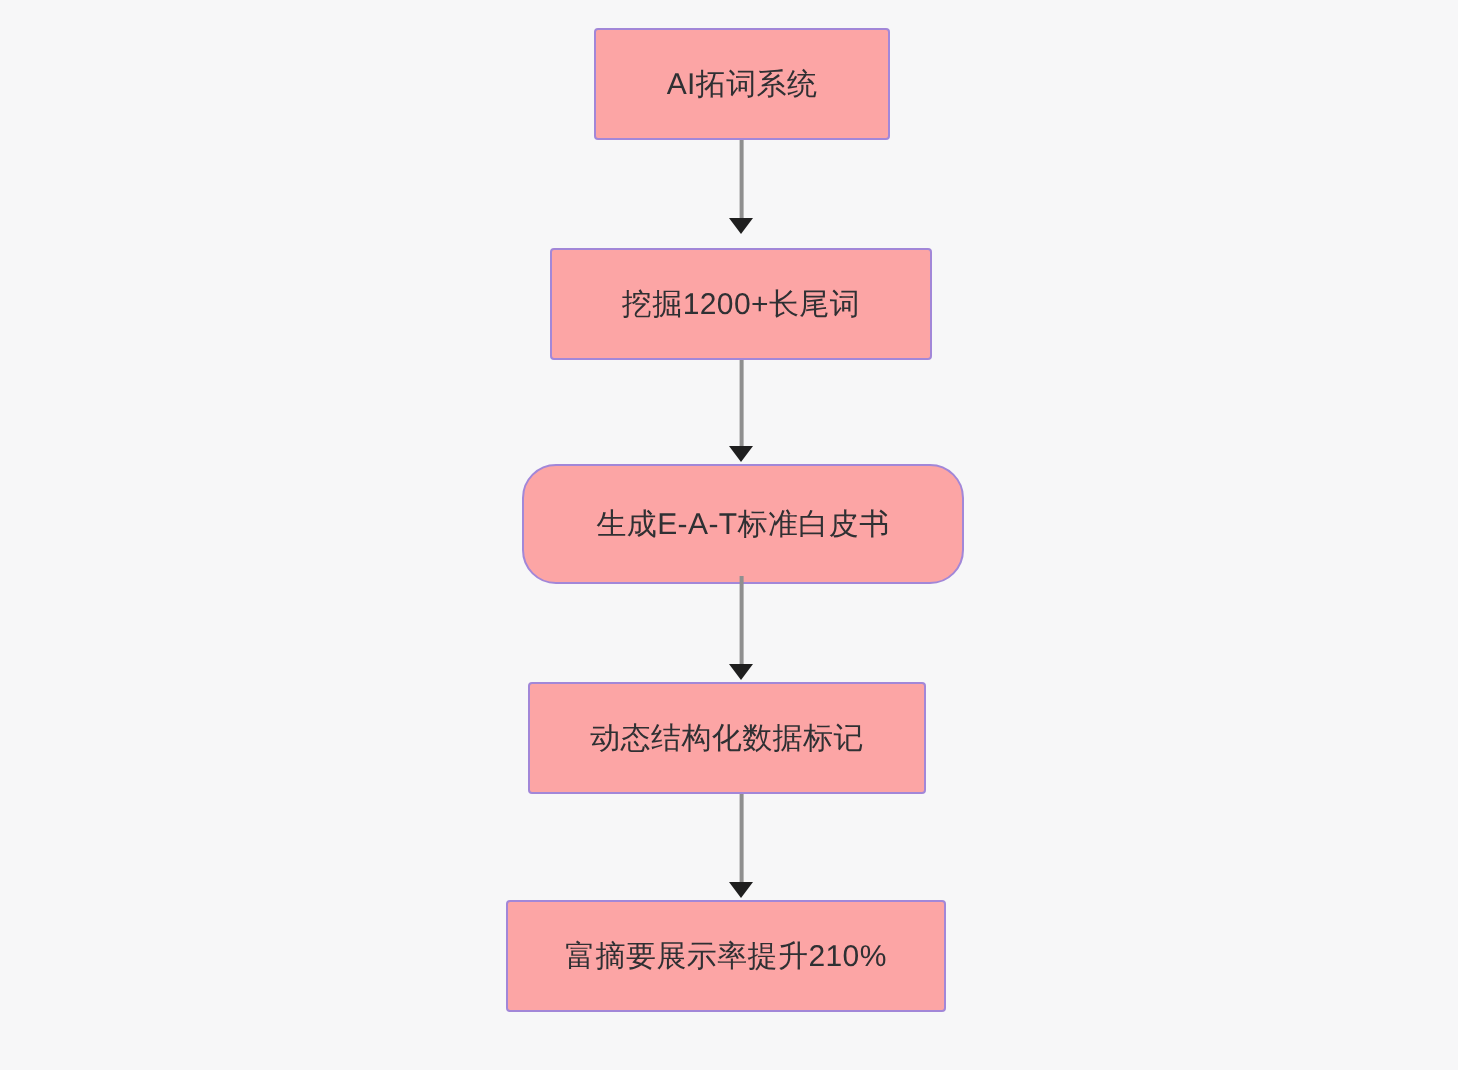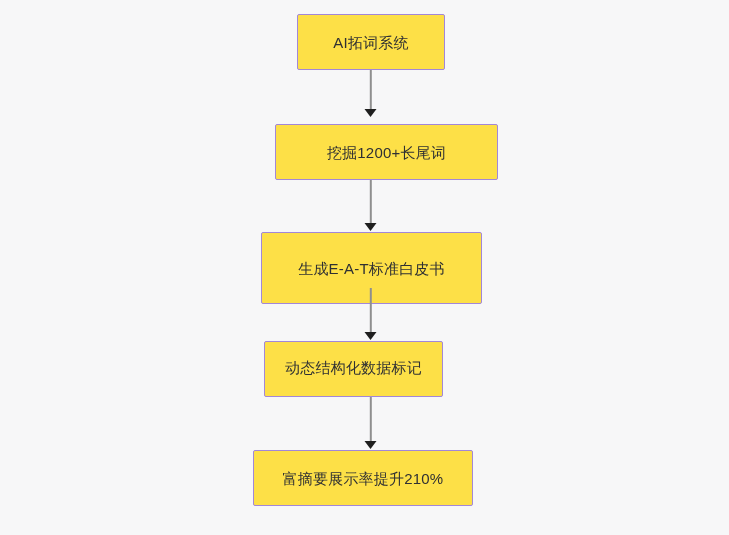--- a/index.html
+++ b/index.html
@@ -14,21 +14,21 @@
     overflow: hidden;
   }
   #flow-canvas {
     position: relative;
     width: 729px;
     height: 535px;
   }
   .node {
     position: absolute;
     box-sizing: border-box;
-    background: #fde047;
+    background: #fca5a5;
     border: 1.6px solid #a287d8;
     border-radius: 2px;
     display: flex;
     align-items: center;
     justify-content: center;
     color: #2f3033;
     font-size: 15px;
     line-height: 1;
     letter-spacing: 0.2px;
     white-space: nowrap;
@@ -66,39 +66,39 @@
 
   <div class="node" style="left:297px; top:14px; width:148px; height:56px;">
     <span class="node-label">AI拓词系统</span>
   </div>
 
   <div class="edge" style="left:371px; top:70px; height:48px;">
     <div class="edge-line" style="height:40px;"></div>
     <div class="edge-arrow" style="top:39px;"></div>
   </div>
 
-  <div class="node" style="left:275px; top:124px; width:223px; height:56px;">
+  <div class="node" style="left:275px; top:124px; width:191px; height:56px;">
     <span class="node-label">挖掘1200+长尾词</span>
   </div>
 
   <div class="edge" style="left:371px; top:180px; height:52px;">
     <div class="edge-line" style="height:44px;"></div>
     <div class="edge-arrow" style="top:43px;"></div>
   </div>
 
-  <div class="node" style="left:261px; top:232px; width:221px; height:72px;">
+  <div class="node" style="left:261px; top:232px; width:221px; height:60px;border-radius:17px;">
     <span class="node-label">生成E-A-T标准白皮书</span>
   </div>
 
   <div class="edge" style="left:371px; top:288px; height:53px;">
     <div class="edge-line" style="height:45px;"></div>
     <div class="edge-arrow" style="top:44px;"></div>
   </div>
 
-  <div class="node" style="left:264px; top:341px; width:179px; height:56px;font-family:Liberation Mono, monospace;">
+  <div class="node" style="left:264px; top:341px; width:199px; height:56px;">
     <span class="node-label">动态结构化数据标记</span>
   </div>
 
   <div class="edge" style="left:371px; top:397px; height:53px;">
     <div class="edge-line" style="height:45px;"></div>
     <div class="edge-arrow" style="top:44px;"></div>
   </div>
 
   <div class="node" style="left:253px; top:450px; width:220px; height:56px;">
     <span class="node-label">富摘要展示率提升210%</span>

